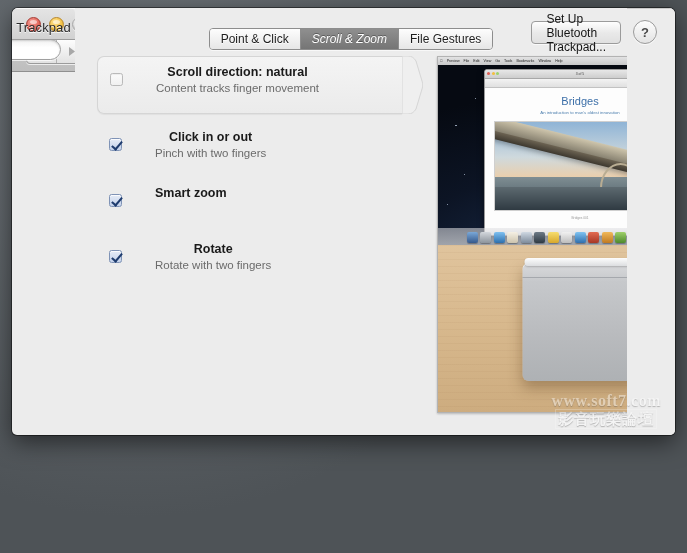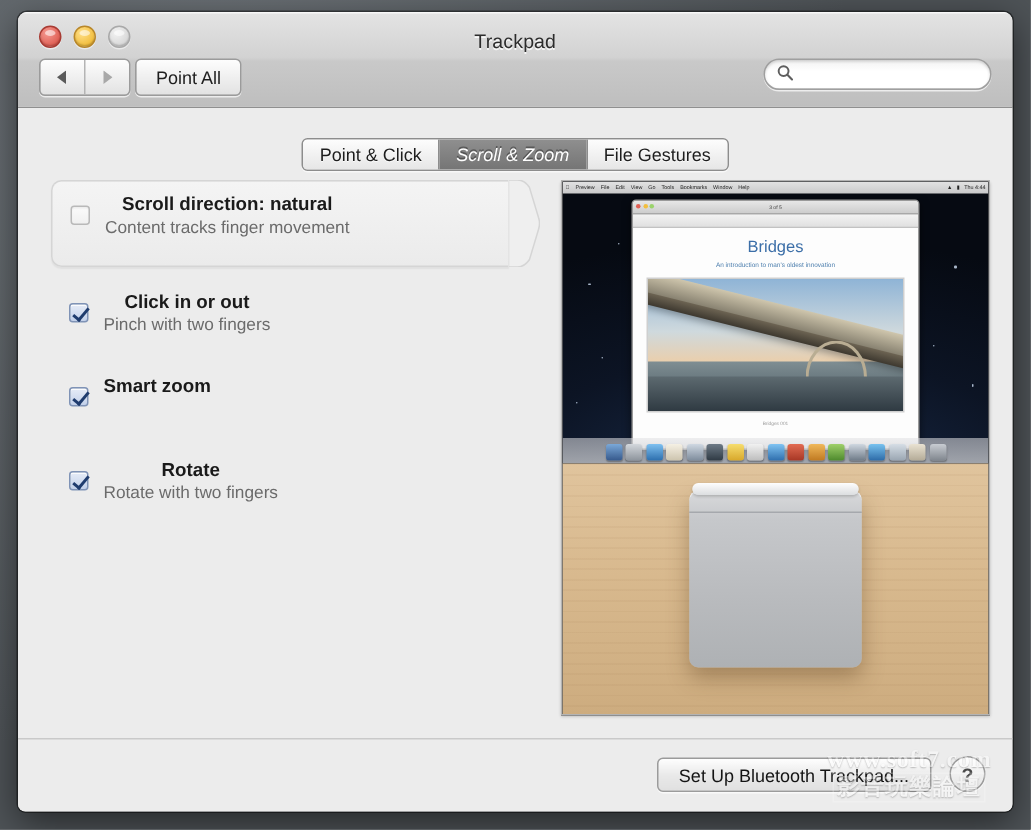--- a/index.html
+++ b/index.html
@@ -17,27 +17,27 @@
       linear-gradient(145deg, #6a6f74 0%, #43474b 100%);
     position: relative;
   }
 
   
   #window {
     position: absolute;
     left: 12px;
     top: 8px;
     width: 663px;
-    height: 533px;
+    height: 427px;
     border-radius: 6px 6px 5px 5px;
     box-shadow: 0 7px 24px rgba(0,0,0,0.55), 0 0 0 1px rgba(0,0,0,0.45);
     background: #ececec;
     overflow: hidden;
     display: flex;
-    flex-direction: column;
+    flex-direction: row;
   }
 
   
   #titlebar {
     position: relative;
     height: 63px;
     flex: 0 0 63px;
     background: linear-gradient(to bottom, #e4e4e4 0%, #d2d2d2 48%, #c9c9c9 52%, #bebebe 100%);
     border-bottom: 1px solid #8f8f8f;
     border-radius: 5px 5px 0 0;
@@ -195,20 +195,21 @@
     width: 318px;
     bottom: 16px;
   }
   .option-row {
     position: relative;
     display: flex;
     align-items: flex-start;
     height: 56px;
     padding-left: 12px;
     box-sizing: border-box;
+    gap: 23px;
   }
   .option-row .cb-hold {
     flex: 0 0 auto;
     margin-top: 16px;
     margin-right: 10px;
   }
   .cb {
     width: 13px; height: 13px;
     border-radius: 2.5px;
     box-sizing: border-box;

